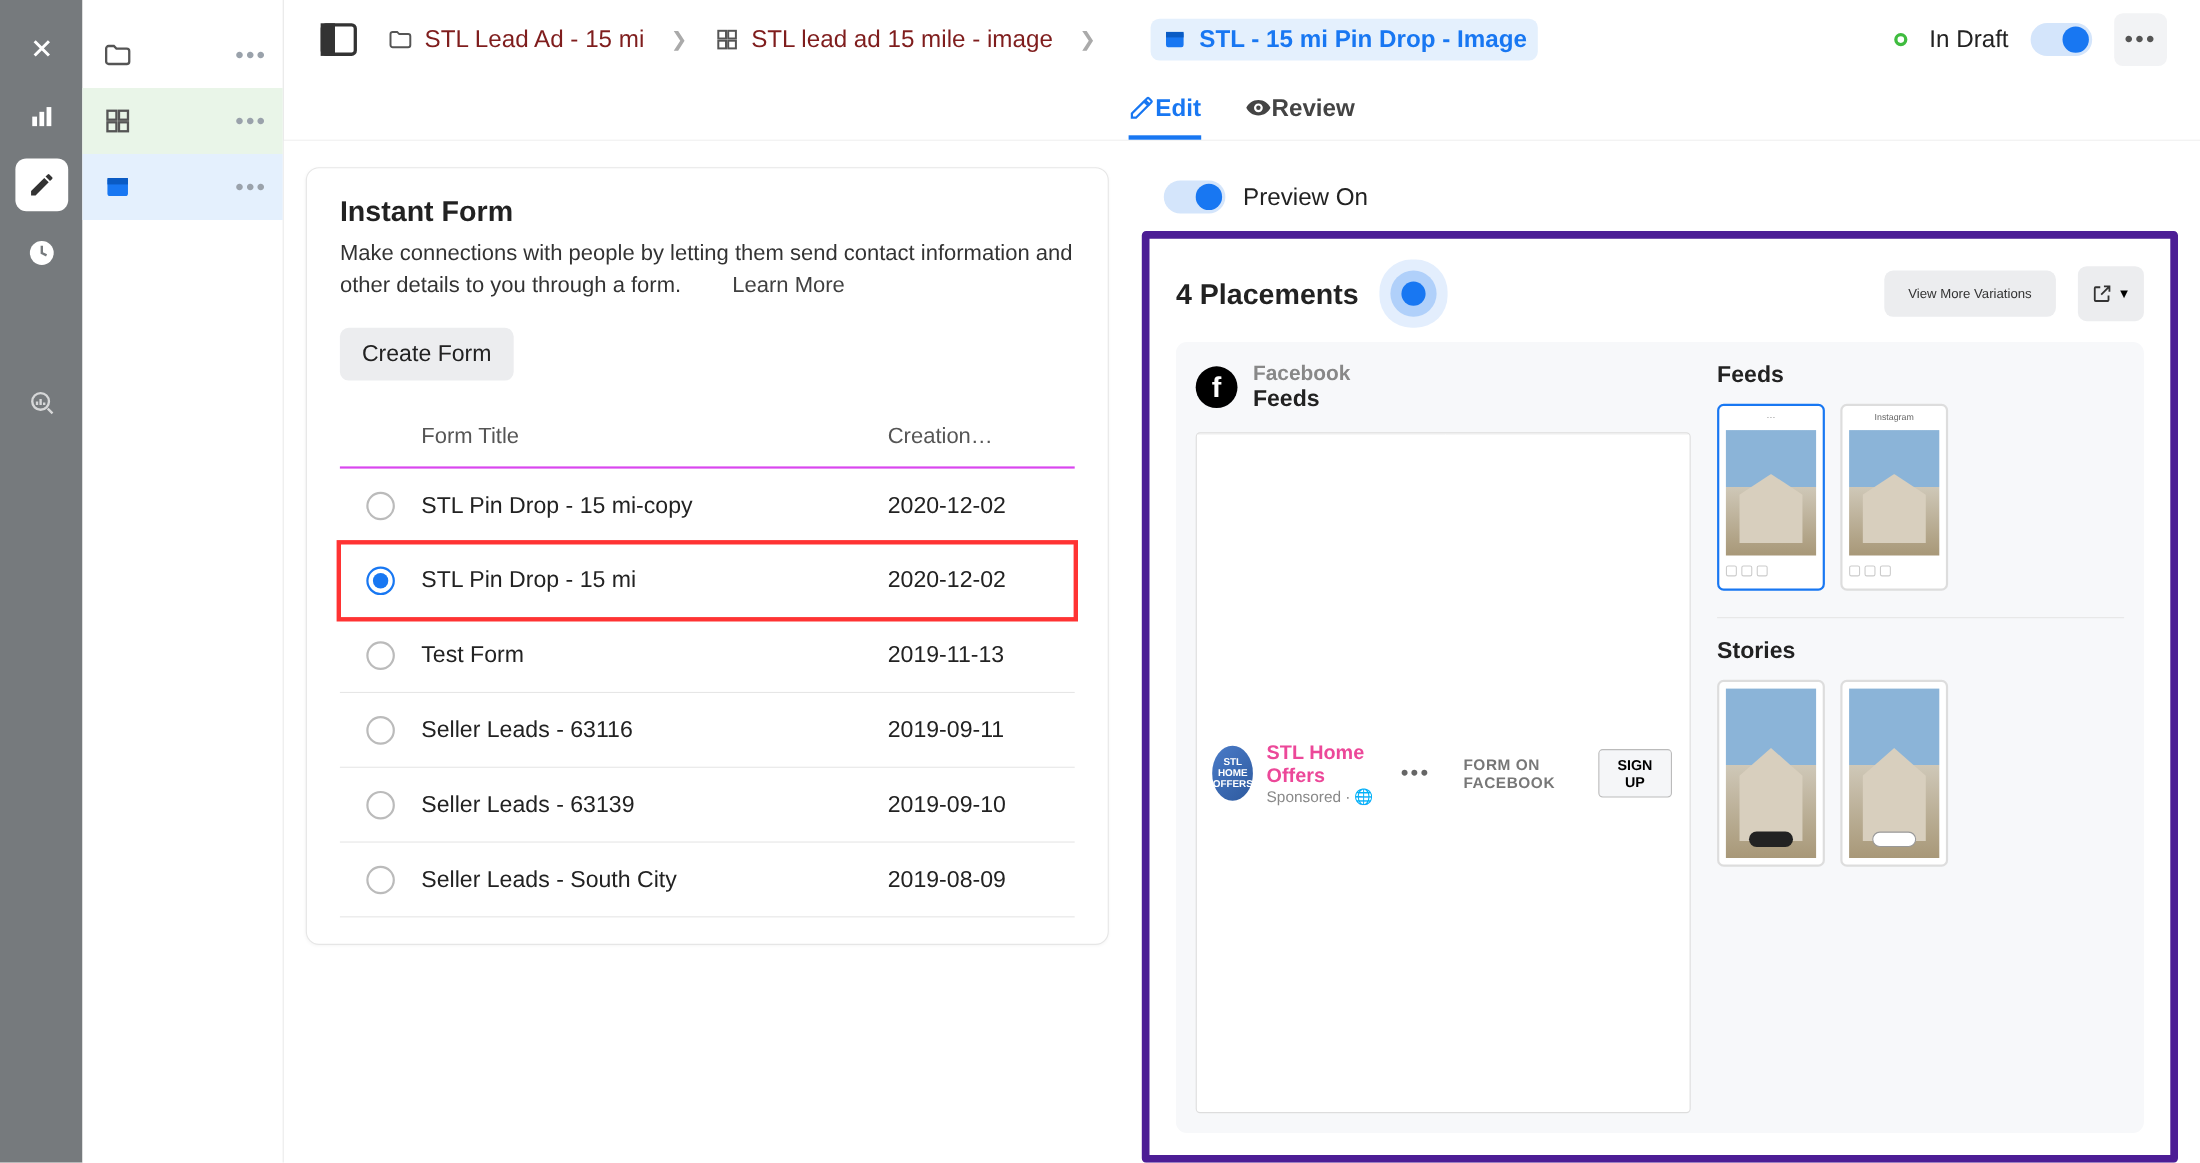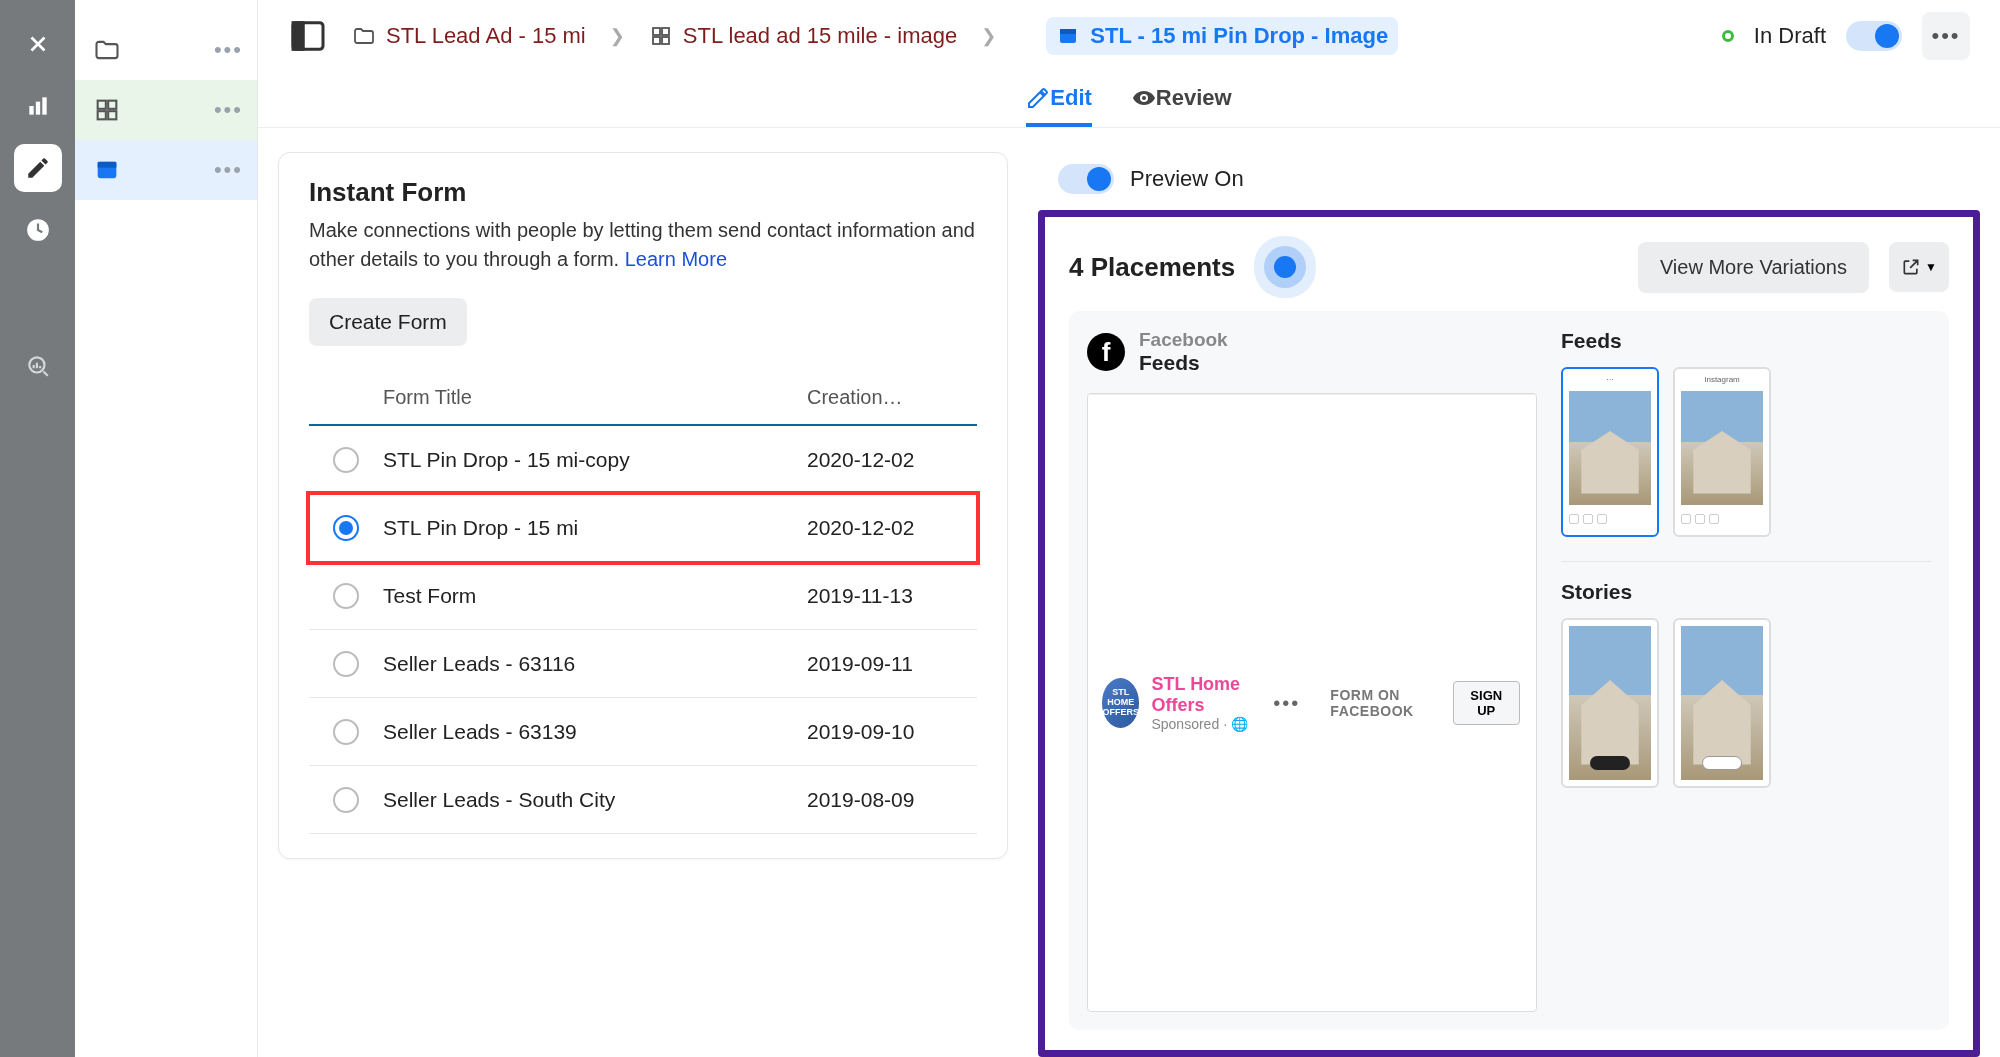--- a/index.html
+++ b/index.html
@@ -30,44 +30,44 @@
 .mbtn { width:48px; height:48px; background:#f2f3f5; border-radius:8px; display:flex; align-items:center; justify-content:center; color:#555; font-size:22px; cursor:pointer; letter-spacing:2px; }
 .tabs { height:56px; display:flex; align-items:center; justify-content:center; gap:40px; border-bottom:1px solid #eee; }
 .tab { display:flex; align-items:center; gap:0; font-size:22px; font-weight:600; color:#444; cursor:pointer; height:100%; border-bottom:4px solid transparent; }
 .tab.active { color:#1877f2; border-bottom-color:#1877f2; }
 .tab svg { width:24px; height:24px; }
 .content { flex:1; display:flex; background:#fff; min-height:0; }
 .left-p { width:770px; padding:24px 0 0 0; }
 .card { margin:0 20px; background:#fff; border:1px solid #e6e6e6; border-radius:12px; padding:24px 30px; box-shadow:0 1px 3px rgba(0,0,0,0.04); }
 .card h2 { font-size:26px; font-weight:700; color:#222; margin-bottom:8px; }
 .card p { font-size:20px; color:#333; line-height:1.45; }
-.card p a { color:#1d4ed8; text-decoration:none; cursor:pointer; }
+.card p a { color:#404040; text-decoration:none; cursor:pointer;margin-left:41px; }
 .btn { display:inline-block; margin-top:24px; background:#ecedef; color:#222; border:none; font-size:21px; font-weight:500; padding:12px 20px; border-radius:8px; cursor:pointer; }
 .table { margin-top:24px; width:100%; }
 .trow { display:flex; align-items:center; height:68px; border-bottom:1px solid #e6e6e6; }
-.trow.header { border-bottom:2px solid #0369a1; height:56px; }
+.trow.header { border-bottom:2px solid #d946ef; height:56px; }
 .trow.header .tcell { color:#555; font-size:20px; }
 .tcell { font-size:21px; color:#222; }
 .tc-radio { width:74px; display:flex; justify-content:center; }
 .tc-title { flex:1; }
 .tc-date { width:170px; }
 .radio { width:26px; height:26px; border:2px solid #bbb; border-radius:50%; cursor:pointer; position:relative; }
 .radio.on { border-color:#1877f2; }
 .radio.on::after { content:''; position:absolute; width:14px; height:14px; background:#1877f2; border-radius:50%; top:4px; left:4px; }
 .trow.hlrow { outline:4px solid #f33; outline-offset:-1px; }
 .right-p { flex:1; padding:20px 20px 0 10px; display:flex; flex-direction:column; min-width:0; }
 .prev-top { display:flex; align-items:center; gap:16px; padding:16px 20px; }
 .prev-top .toggle { width:56px; }
 .prev-top span { font-size:22px; color:#222; font-weight:500; }
 .prev-card { background:#fff; border:7px solid #4c1d95; border-radius:4px; padding:20px 24px; flex:1; display:flex; flex-direction:column; min-height:0; }
 .prev-head { display:flex; align-items:center; gap:20px; }
 .prev-head h3 { font-size:26px; font-weight:700; color:#222; }
 .pulse { width:60px; height:60px; position:relative; }
 .pulse::before { content:''; position:absolute; width:22px; height:22px; background:#1877f2; border-radius:50%; top:19px; left:19px; box-shadow:0 0 0 10px rgba(24,119,242,0.25), 0 0 0 20px rgba(24,119,242,0.12); }
-.prev-head .vmore { margin-left:auto; background:#ecedef; color:#333; border:none; font-size:20px; font-weight:500; padding:14px 22px; border-radius:8px; cursor:pointer; }
+.prev-head .vmore { margin-left:auto; background:#ecedef; color:#333; border:none; font-size:12px; font-weight:500; padding:14px 22px; border-radius:8px; cursor:pointer; }
 .ext { width:60px; height:50px; background:#ecedef; border-radius:8px; display:flex; align-items:center; justify-content:center; gap:4px; cursor:pointer; }
 .ext svg { width:20px; height:20px; }
 .ext .dd { font-size:12px; }
 .prev-body { display:flex; gap:24px; margin-top:14px; background:#f7f8fa; border-radius:10px; padding:18px; flex:1; min-height:0; }
 .prev-left { flex:0 0 450px; display:flex; flex-direction:column; }
 .plat { display:flex; align-items:center; gap:14px; }
 .plat .fbic { width:38px; height:38px; background:#000; border-radius:50%; display:flex; align-items:center; justify-content:center; color:#fff; font-weight:700; font-size:26px; }
 .plat .lbl1 { color:#888; font-size:19px; font-weight:600; }
 .plat .lbl2 { color:#222; font-size:21px; font-weight:700; }
 .mock { margin-top:18px; background:#fff; border:1px solid #ddd; border-radius:4px; flex:1; display:flex; overflow:hidden; }

